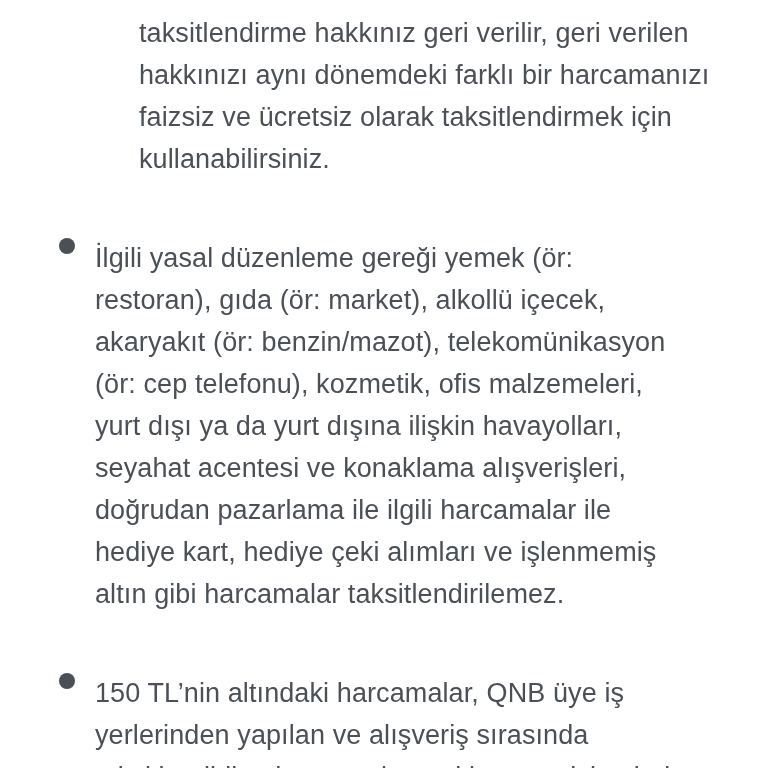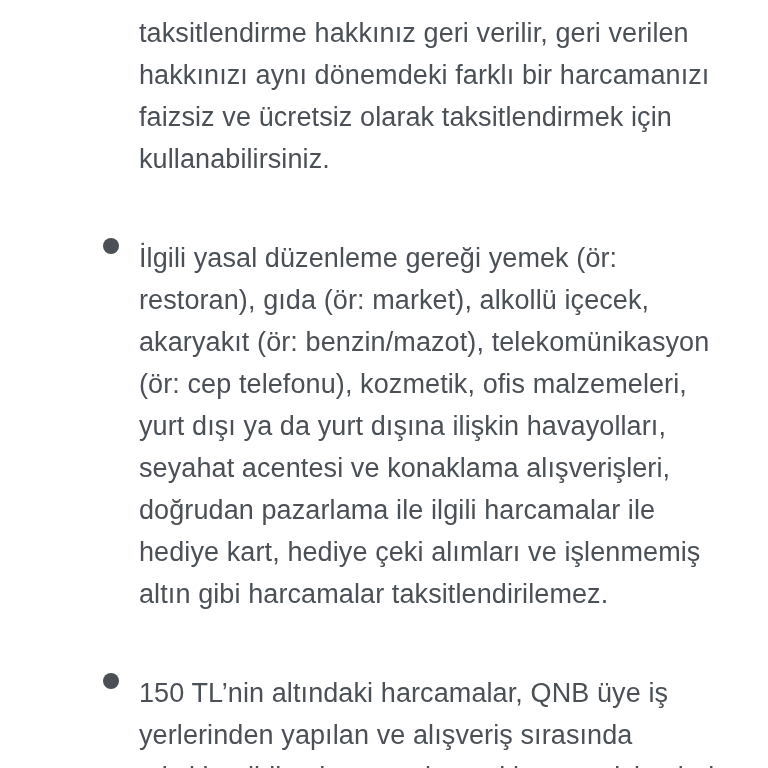--- a/index.html
+++ b/index.html
@@ -42,21 +42,21 @@
     -webkit-font-smoothing: antialiased;
   }
 
   
   .para-continuation {
     margin-left: 107px;
     width: 612px;
   }
 
   .bullet-item {
-    margin-left: 107px;
+    margin-left: 63px;
     width: 612px;
     margin-top: 25px;
   }
 
   .bullet-marker {
     position: absolute;
     left: -20px;
     top: 17px;
     width: 8px;
     height: 8px;

